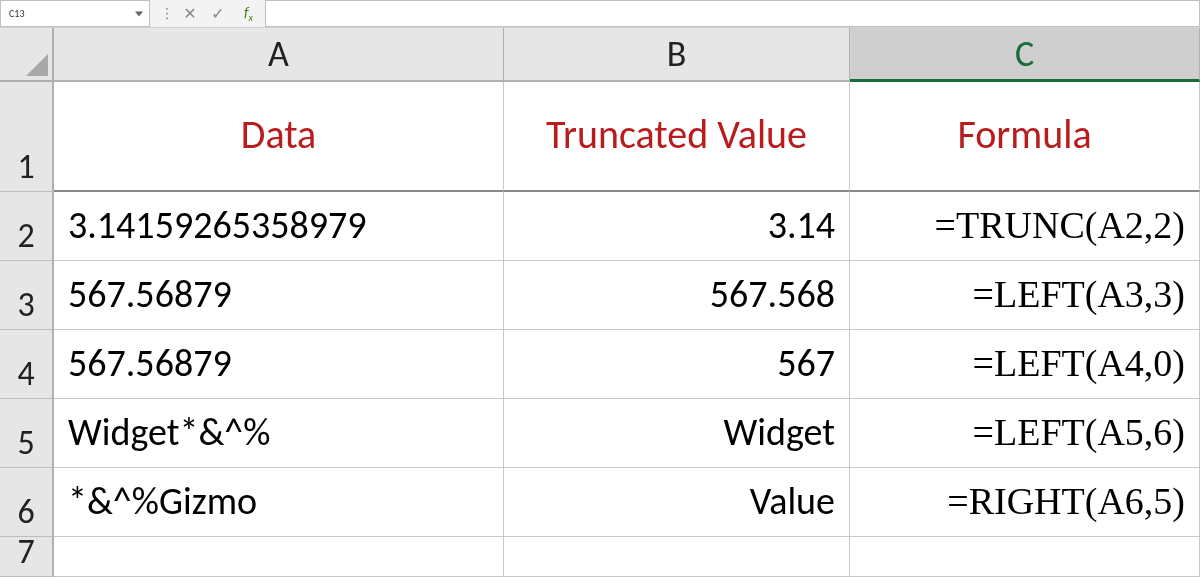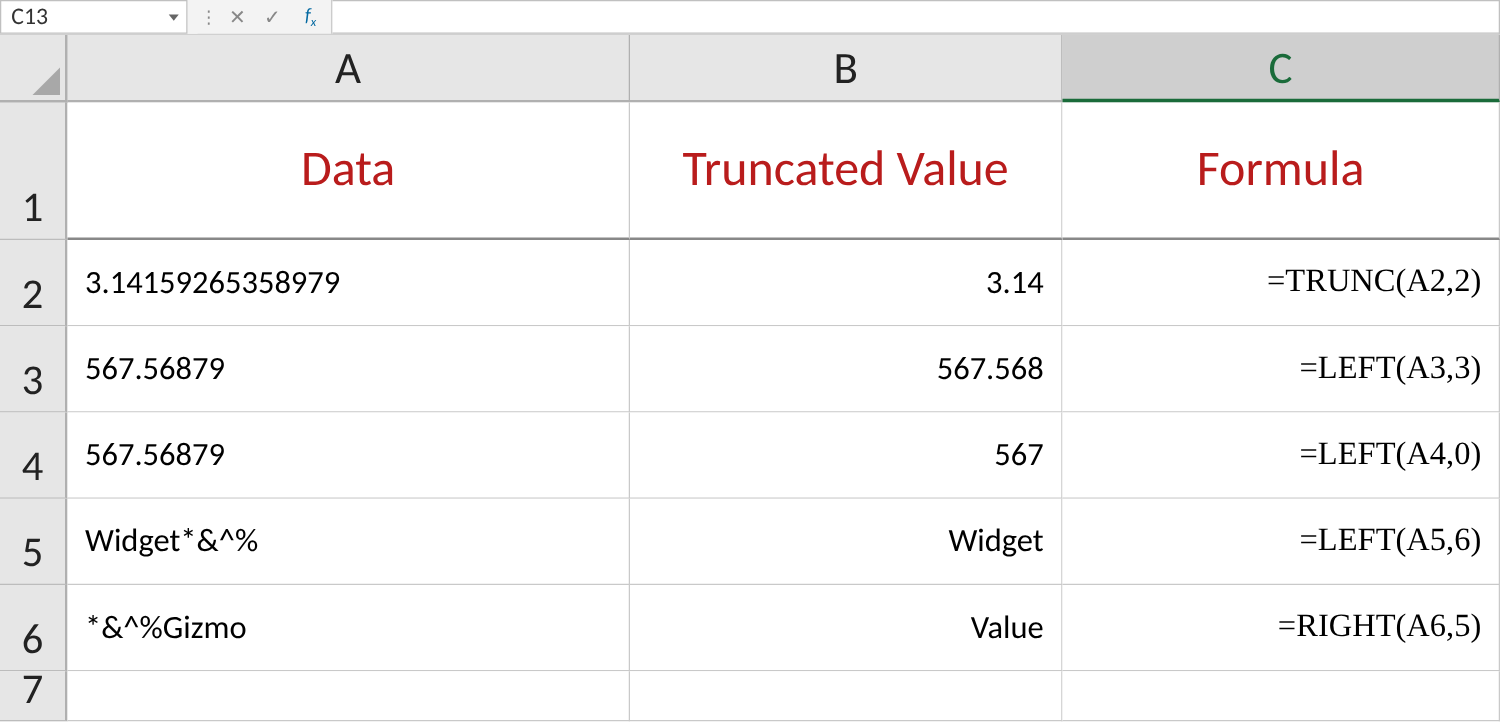--- a/index.html
+++ b/index.html
@@ -23,21 +23,21 @@
     color: #333;
   }
   .name-box {
     width: 150px;
     height: 100%;
     background: #ffffff;
     border: 1px solid #c0c0c0;
     display: flex;
     align-items: center;
     padding: 0 8px;
-    font-size: 19px;
+    font-size: 10px;
     position: relative;
   }
   .name-box .caret {
     position: absolute;
     right: 6px;
     top: 50%;
     transform: translateY(-50%);
     width: 0; height: 0;
     border-left: 4px solid transparent;
     border-right: 4px solid transparent;
@@ -65,21 +65,21 @@
     cursor: pointer;
   }
   .fb-btn.cancel { color: #888; }
   .fb-btn.enter  { color: #888; }
   .fx-label {
     width: 34px;
     display: flex;
     align-items: center;
     justify-content: center;
     font-style: italic;
-    color: #0369a1;
+    color: #4d7c0f;
     font-size: 15px;
     border-right: 1px solid #c0c0c0;
     height: 100%;
     cursor: pointer;
   }
   .fx-label sub { font-size: 10px; font-style: italic; }
   .formula-input {
     flex: 1;
     height: 100%;
     background: #ffffff;
@@ -140,21 +140,21 @@
     color: #222;
     padding-bottom: 4px;
     cursor: pointer;
   }
   .cell {
     border-right: 1px solid #c9c9c9;
     border-bottom: 1px solid #c9c9c9;
     display: flex;
     align-items: center;
     padding: 0 14px 2px 14px;
-    font-size: 26px;
+    font-size: 38px;
     background: #ffffff;
     overflow: hidden;
     white-space: nowrap;
   }
   .hdr-row .cell, .hdr-row .row-head { height: 110px; }
   .data-row .cell, .data-row .row-head { height: 69px; }
   .last-row .cell, .last-row .row-head { height: 40px; }
 
   .header-cell {
     justify-content: center;

